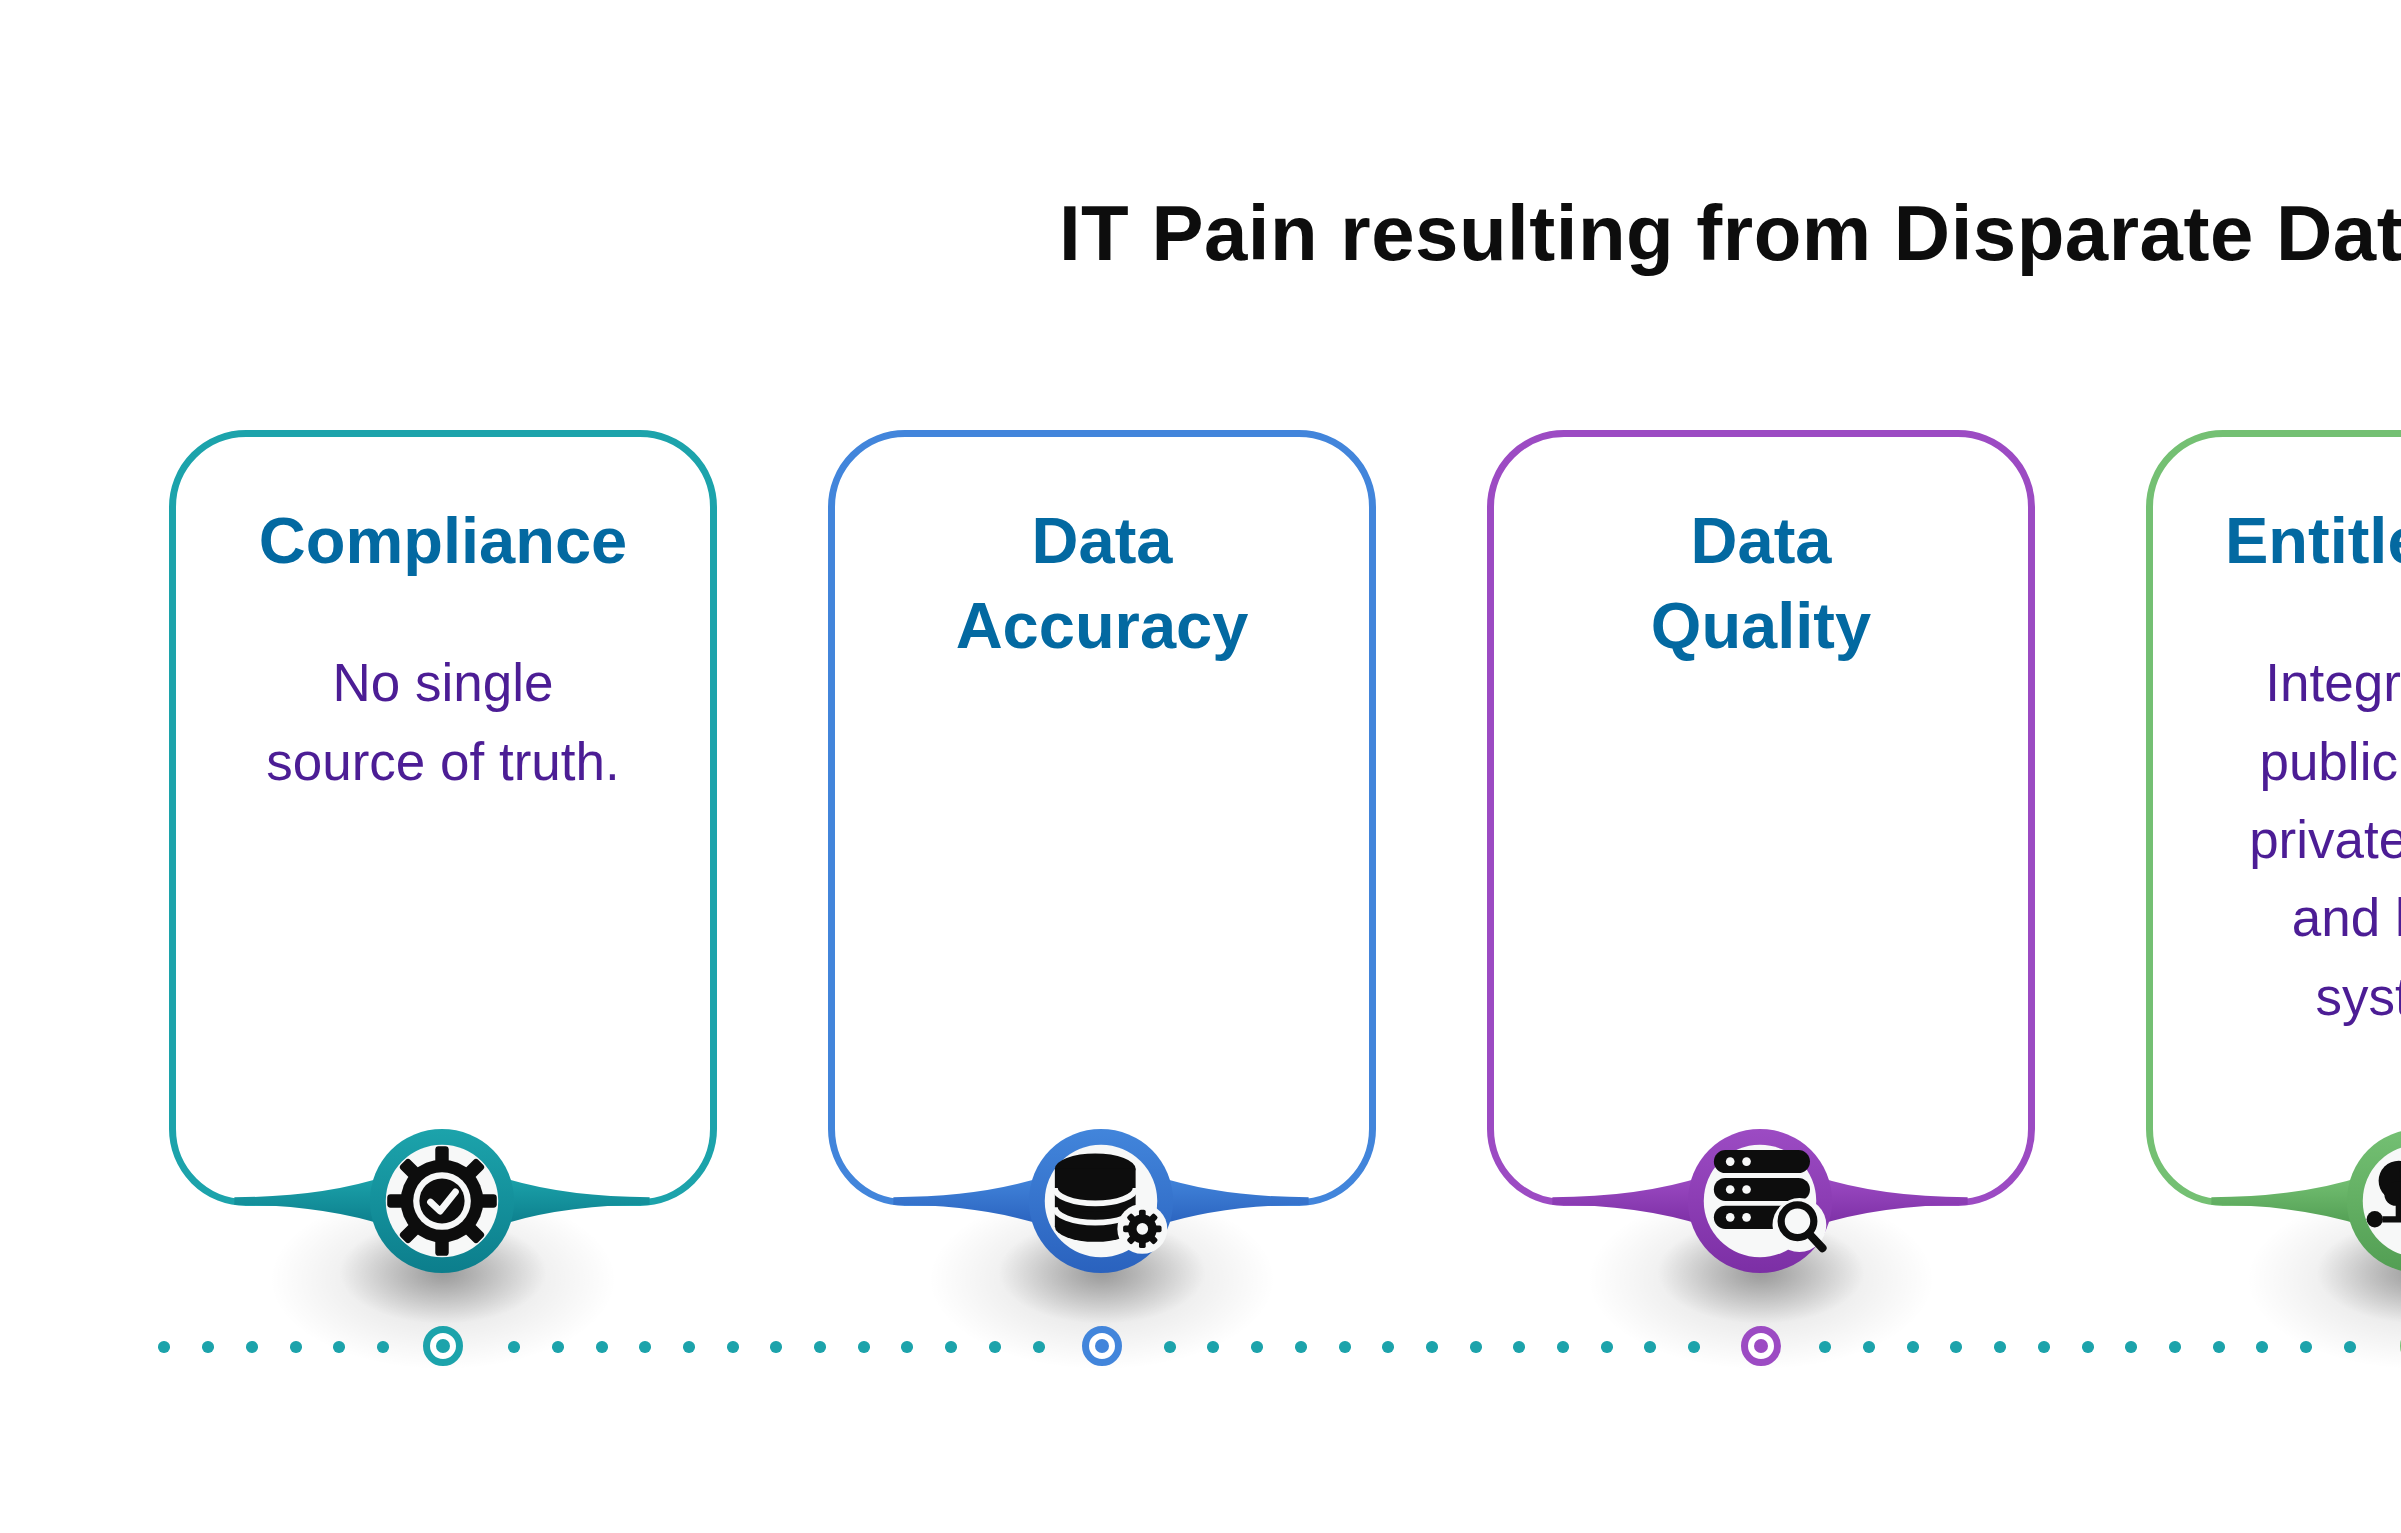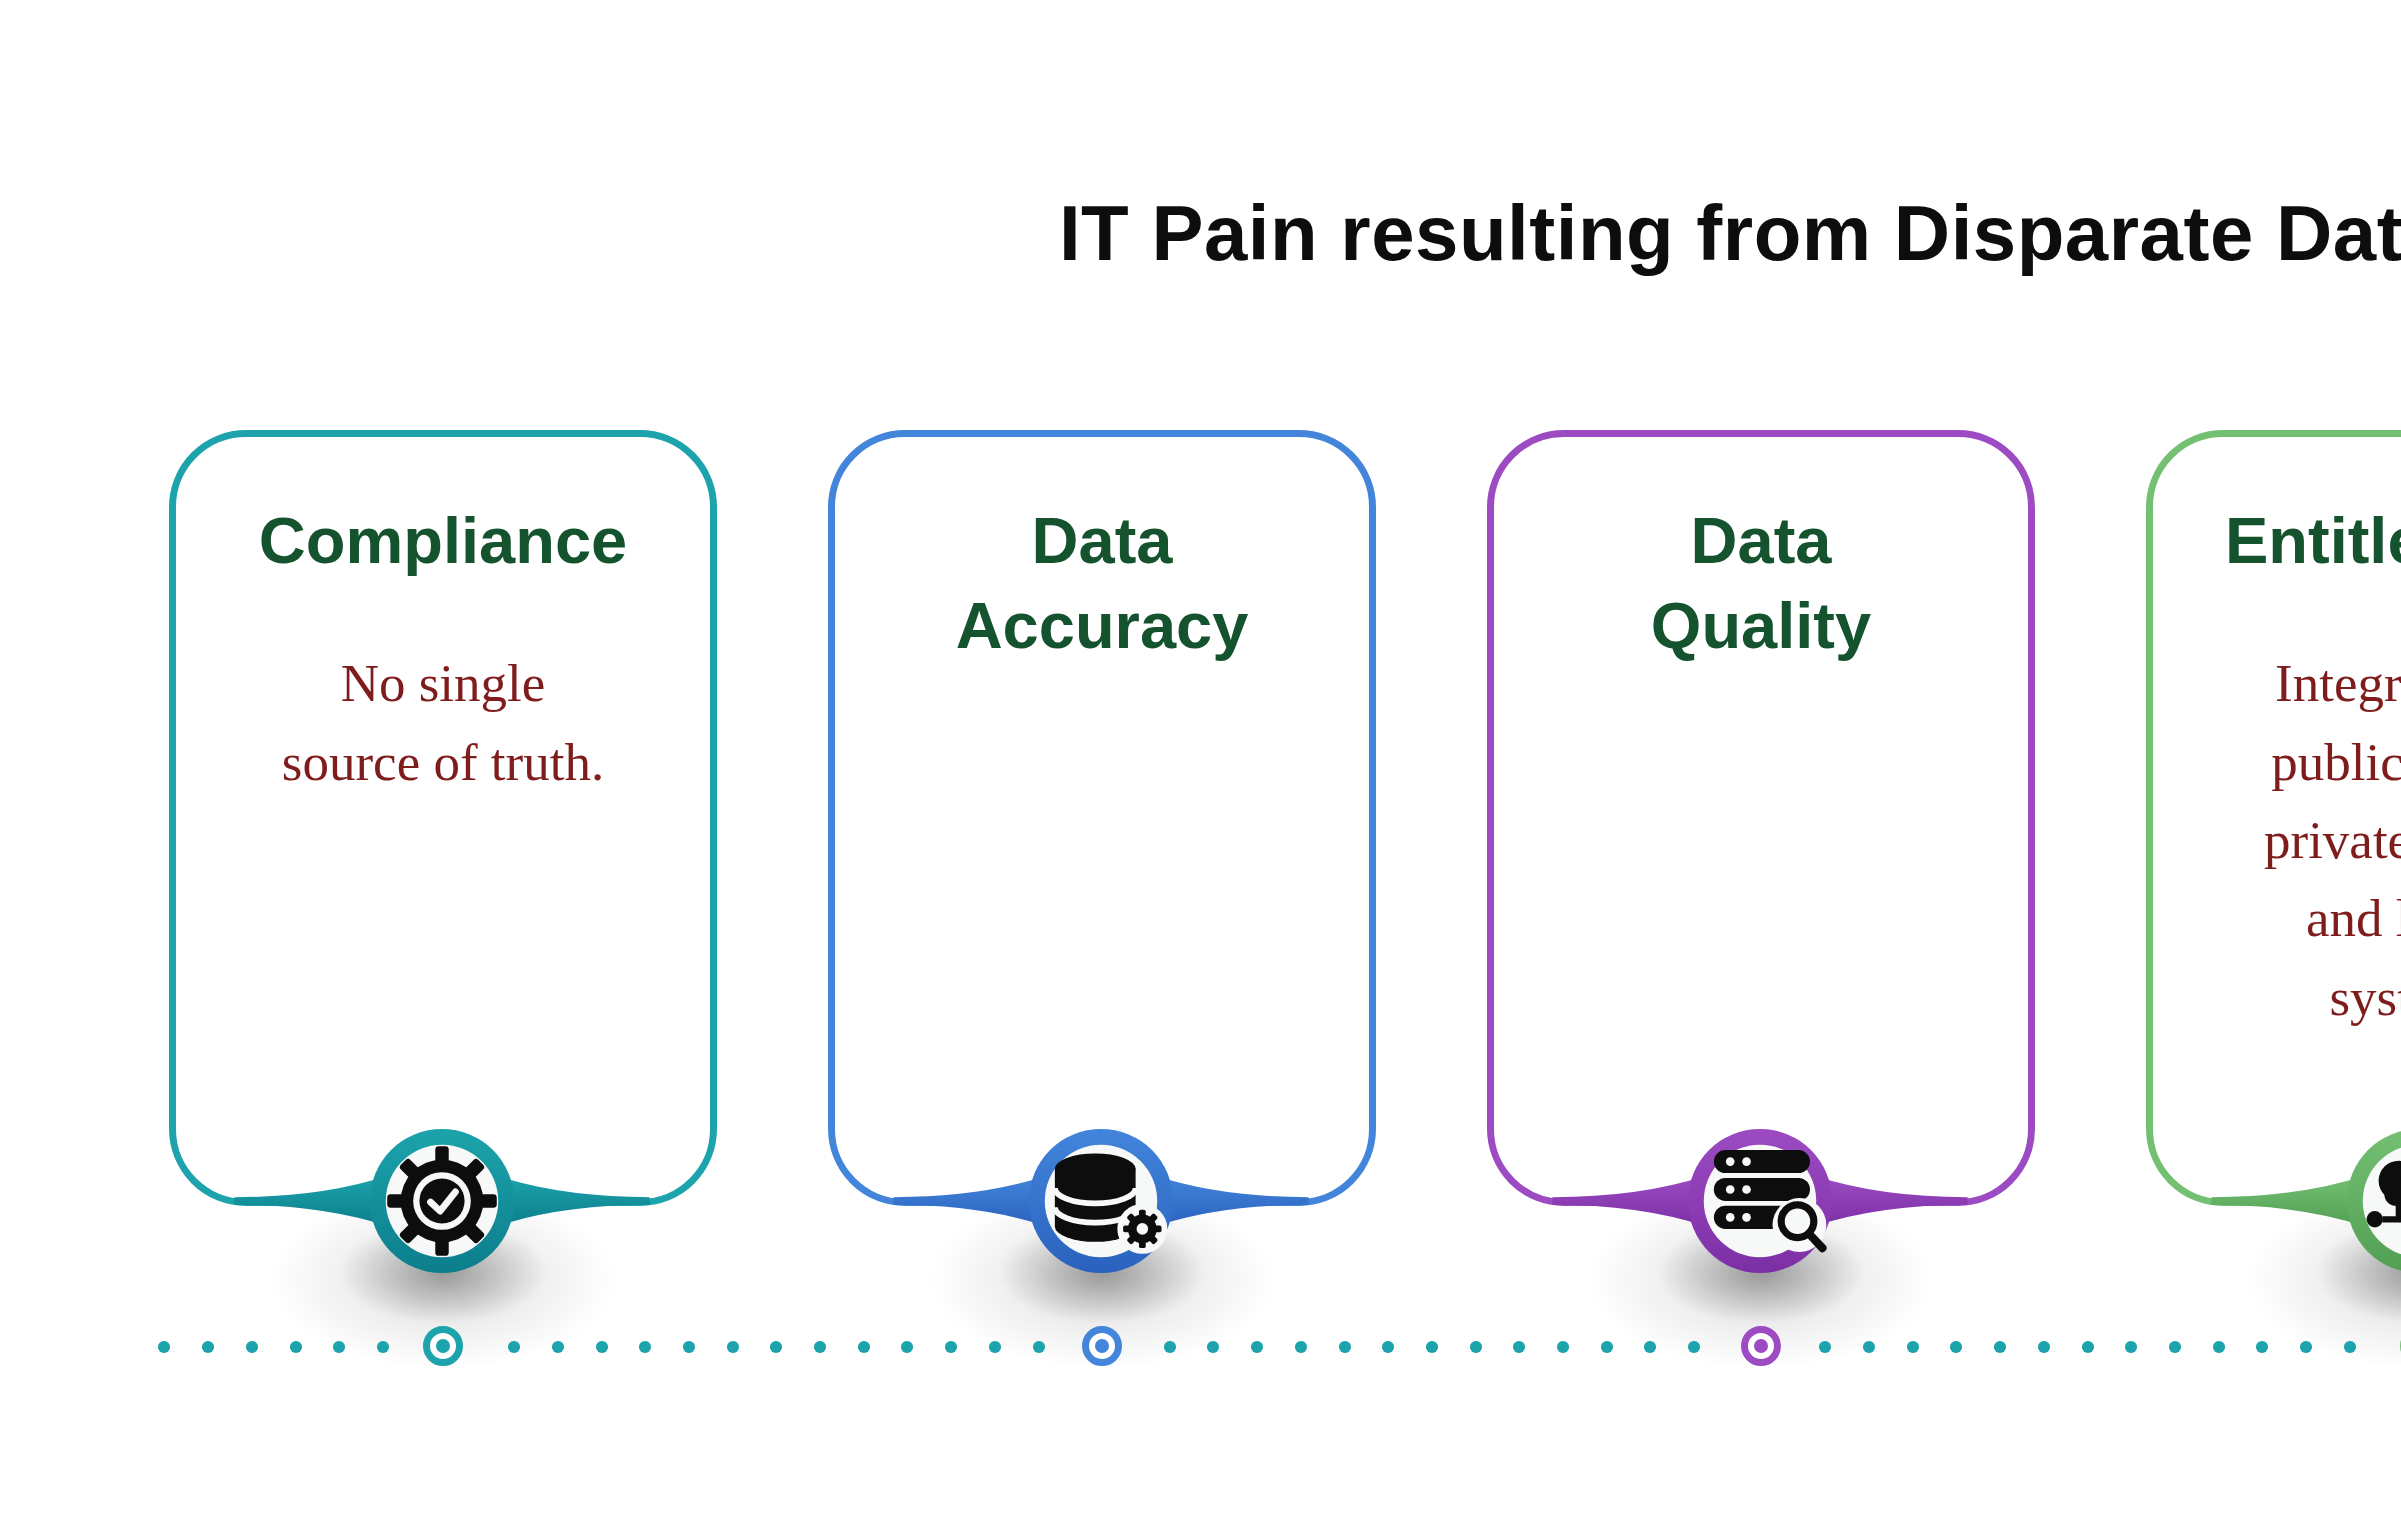--- a/index.html
+++ b/index.html
@@ -35,27 +35,27 @@
     background:#ffffff;
     border:7.7px solid var(--accent);
     border-radius:77px;
     z-index:2;
     text-align:center;
   }
   .c0{left:169px;} .c1{left:828px;} .c2{left:1487px;} .c3{left:2146px;}
 
   .card-title{
     margin:61px 9.6px 0 9.6px;
-    font-size:65px;font-weight:bold;color:#14532d;
+    font-size:65px;font-weight:bold;color:#0369a1;
     line-height:1.31;white-space:pre-line;
   }
   .card-body{
     margin:61px 14.4px 0 14.4px;
-    font-size:53px;font-weight:normal;color:#7f1d1d;
-    line-height:1.48;white-space:pre-line;font-family:Liberation Serif, serif;
+    font-size:53px;font-weight:normal;color:#4c1d95;
+    line-height:1.48;white-space:pre-line;
   }
 
   
   .node-svg{
     position:absolute;left:-7.7px;top:615px;
     width:548px;height:298px;overflow:visible;
   }
   .node-svg stop.s0{stop-color:var(--accent);}
   .node-svg stop.s1{stop-color:var(--accent-dark);}
 

